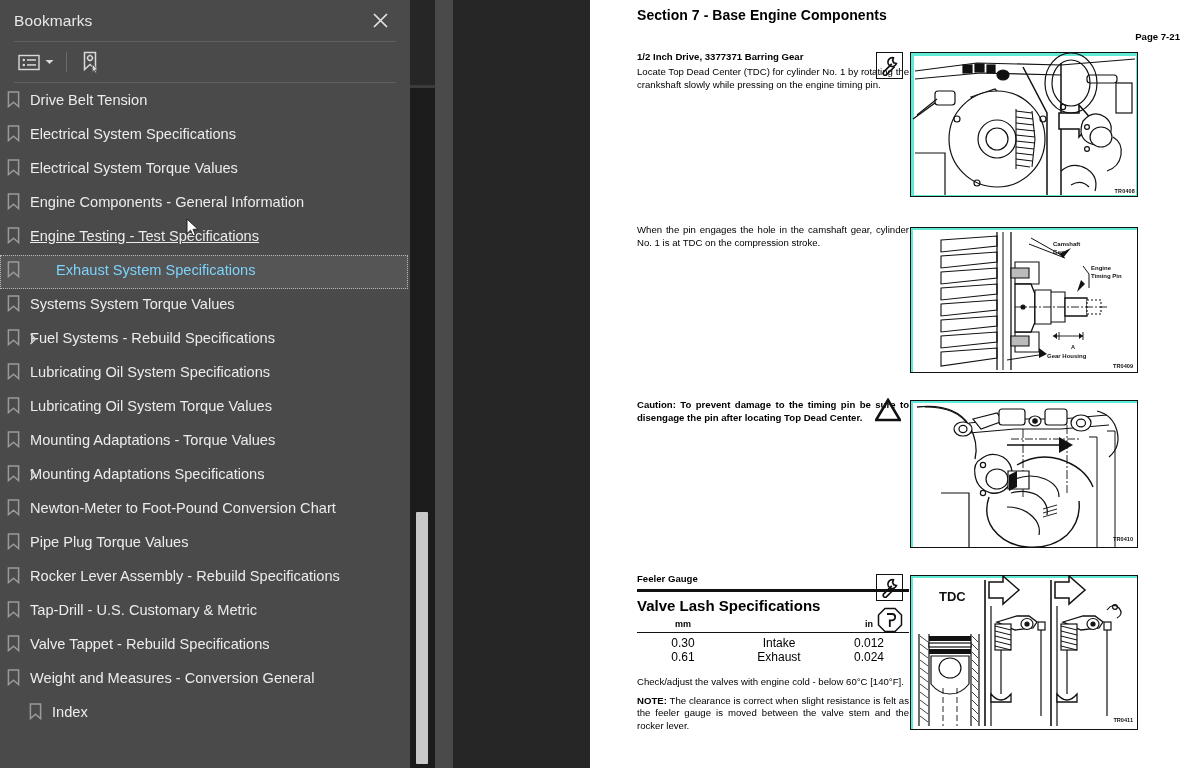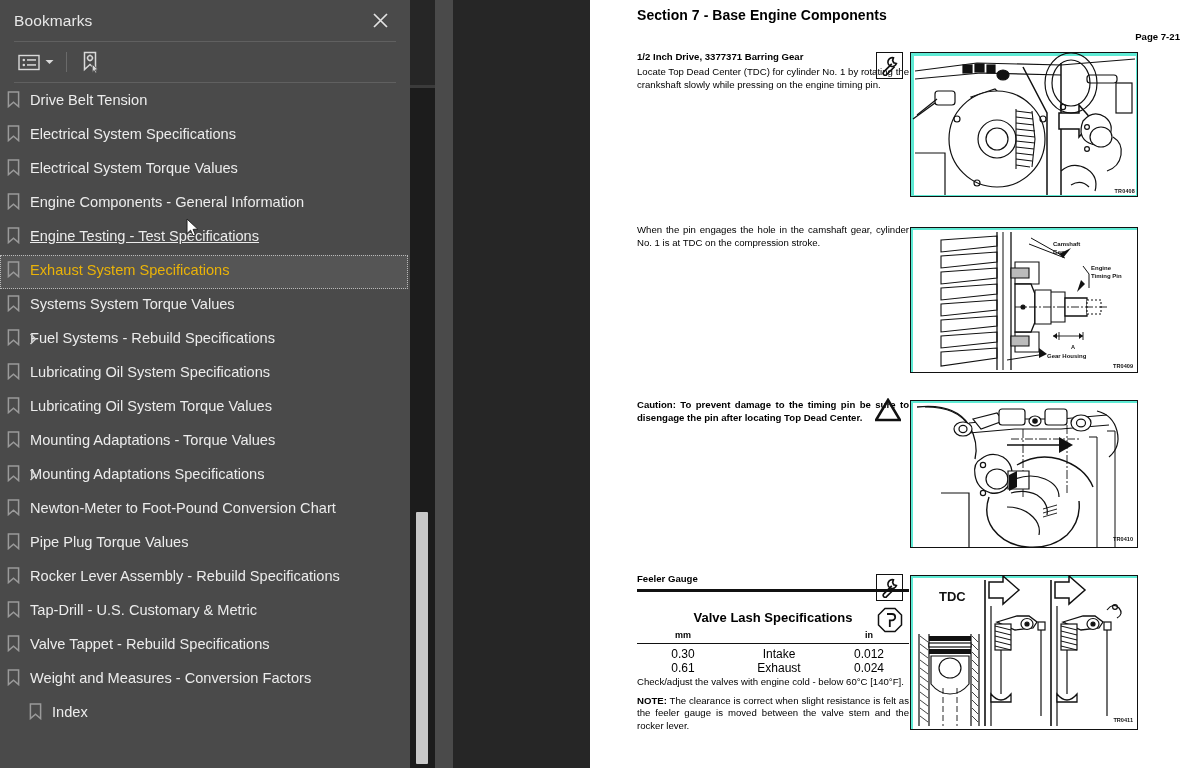--- a/index.html
+++ b/index.html
@@ -69,21 +69,21 @@
   .bm-label {
     font-size:14.6px; color:#ececec; line-height:21px;
     padding-left:4px; max-width:318px;
   }
   .bm-row.hover .bm-label { text-decoration:underline; }
   .bm-row.selected {
     background:#555555;
     outline:1px dotted #b9b9b9; outline-offset:-1px;
     margin-right:2px;
   }
-  .bm-row.selected .bm-label { color:#eab308; }
+  .bm-row.selected .bm-label { color:#7dd3fc;margin-left:26px; }
 
   
   .sb-scroll-track {
     position:absolute; left:410px; top:88px; width:25px; height:680px;
     background:#1c1c1c;
   }
   .sb-scroll-thumb {
     position:absolute; left:416px; top:512px; width:12px; height:252px;
     background:#c8c8c8; border-radius:1px;
   }
@@ -140,21 +140,21 @@
   }
   .tool-oct {
     position:absolute; width:27px; height:27px;
     display:flex; align-items:center; justify-content:center;
   }
   .tri-warn { position:absolute; width:26px; height:24px; }
 
   
   .vl-wrap { position:absolute; left:47px; top:589px; width:272px; }
   .vl-rule-top { height:0; border-top:2.2px solid #111; border-bottom:1px solid #111; margin-bottom:0; }
-  .vl-title { text-align:center; font-size:13px; font-weight:bold; padding:18px 0 5px; }
+  .vl-title { font-size:15px; font-weight:bold; padding:5px 0 5px; }
   .vl-hdr { display:flex; font-size:9px; font-weight:bold; padding-bottom:3px; }
   .vl-hdr .c1 { width:92px; text-align:center; }
   .vl-hdr .c2 { flex:1; }
   .vl-hdr .c3 { width:80px; text-align:center; }
   .vl-rule-mid { border-top:1.2px solid #111; }
   .vl-row { display:flex; font-size:12px; line-height:11px; padding-top:3px; }
   .vl-row.first { padding-top:5px; }
   .vl-row .c1 { width:92px; text-align:center; }
   .vl-row .c2 { flex:1; text-align:center; }
   .vl-row .c3 { width:80px; text-align:center; }
@@ -354,21 +354,21 @@
             </svg>
           </div>
           <div class="bm-label">Valve Tappet - Rebuild Specifications</div>
         </div>
         <div class="bm-row lvl1">
           <div class="bm-ico">
             <svg width="13" height="17" viewBox="0 0 13 17" aria-hidden="true">
               <path d="M1.4 1 H11.6 V15.6 L6.5 11.2 L1.4 15.6 Z" fill="none" stroke="#9a9a9a" stroke-width="1.5"></path>
             </svg>
           </div>
-          <div class="bm-label">Weight and Measures - Conversion Factors</div>
+          <div class="bm-label">Weight and Measures - Conversion General</div>
         </div>
         <div class="bm-row lvl0">
           <div class="bm-ico">
             <svg width="13" height="17" viewBox="0 0 13 17" aria-hidden="true">
               <path d="M1.4 1 H11.6 V15.6 L6.5 11.2 L1.4 15.6 Z" fill="none" stroke="#9a9a9a" stroke-width="1.5"></path>
             </svg>
           </div>
           <div class="bm-label">Index</div>
         </div>
       </div>

